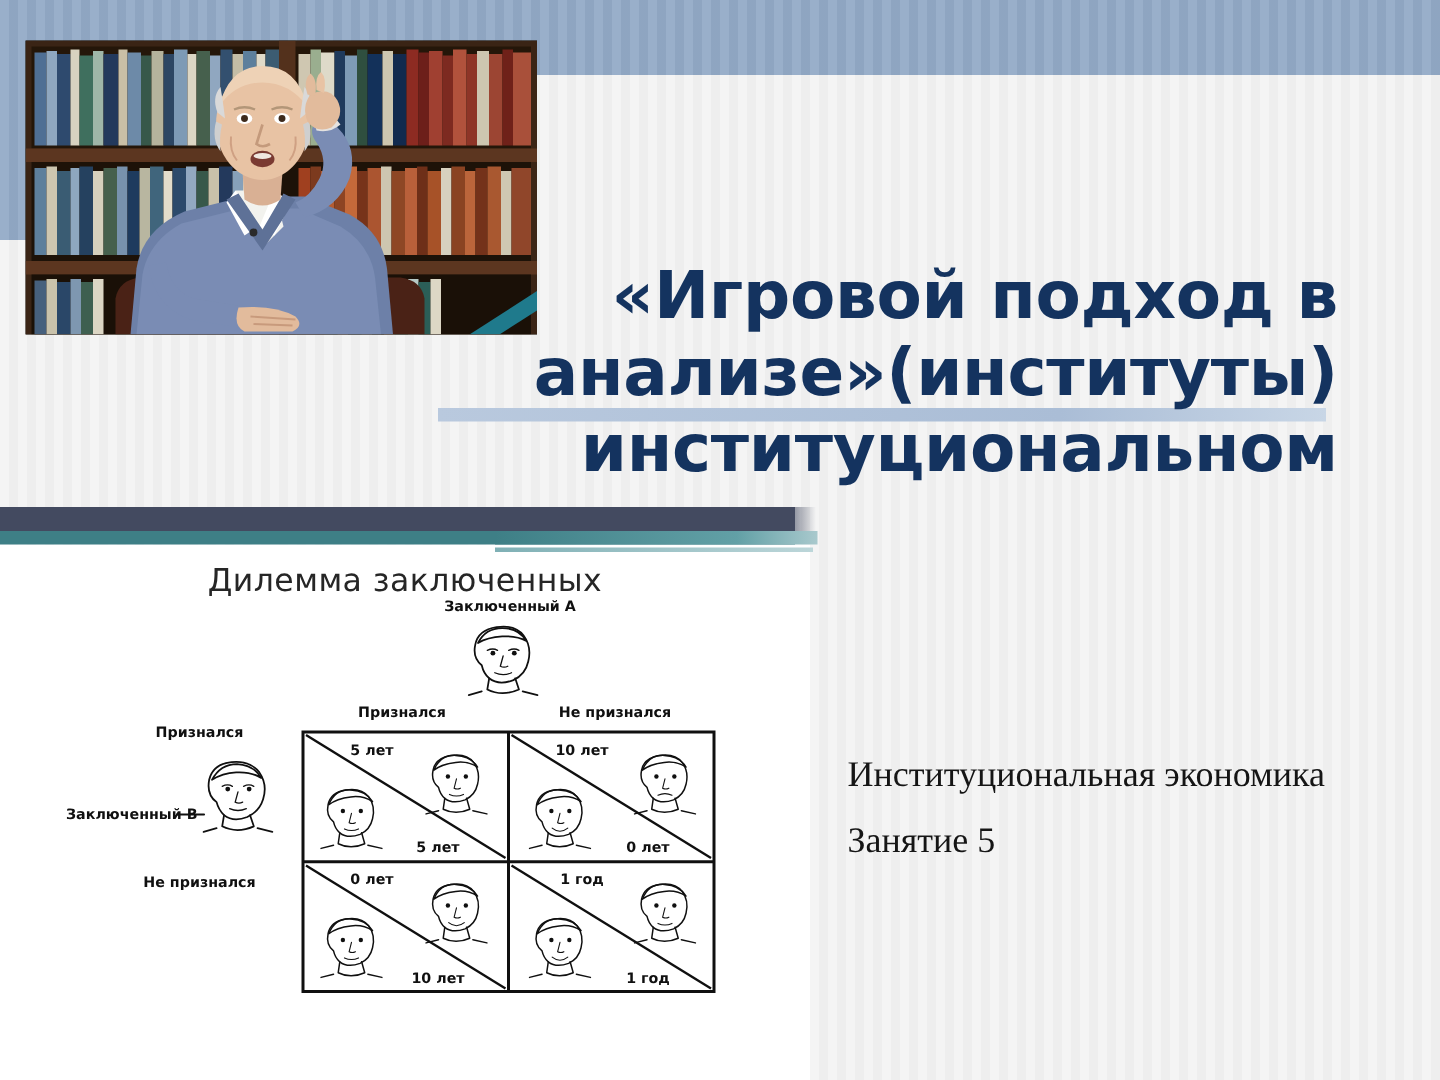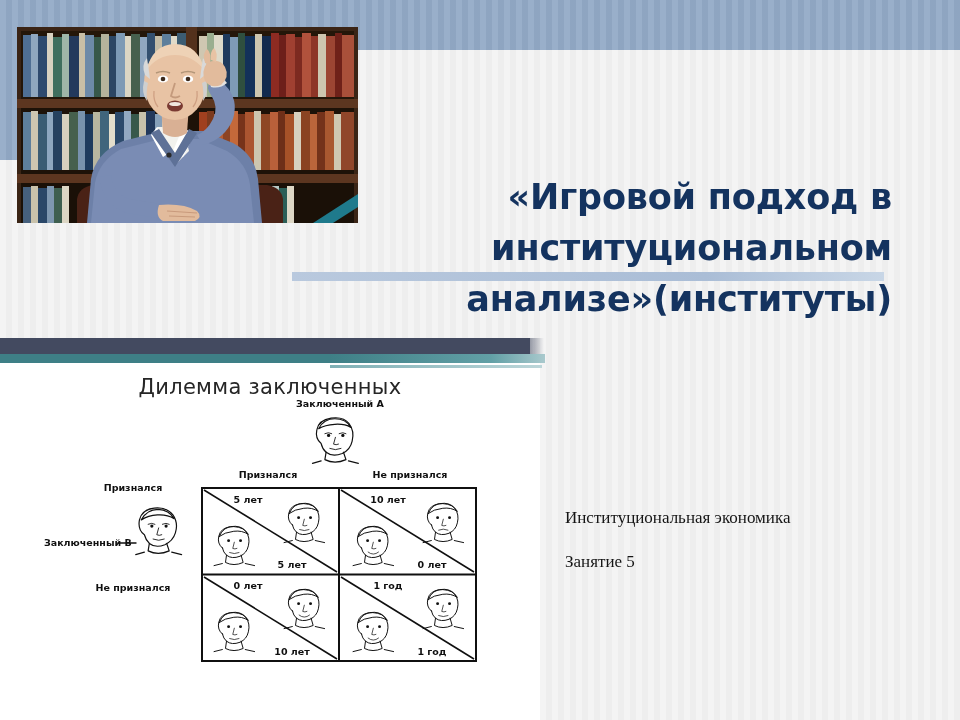--- a/index.html
+++ b/index.html
@@ -62,21 +62,21 @@
   .title-block {
     position: absolute;
     left: 180px; top: 172px;
     width: 712px;
     text-align: right;
     z-index: 6;
   }
   .title-line {
     font-family: "DejaVu Sans", sans-serif;
     font-weight: bold;
-    font-size: 35px;
+    font-size: 44px;
     line-height: 51px;
     color: #14335f;
     letter-spacing: -0.2px;
     white-space: nowrap;
   }
   .title-underbar {
     position: absolute;
     left: 292px; top: 272px;
     width: 592px; height: 9px;
     background: linear-gradient(to right, #b9c9de 0%, #aabdd6 70%, #c8d6e6 100%);
@@ -145,21 +145,21 @@
     width: 540px; height: 310px;
   }
   .diagram svg { display: block; }
 
   
   .body-text {
     position: absolute;
     left: 565px; top: 500px;
     width: 380px;
     font-family: "Liberation Serif", "DejaVu Serif", serif;
-    font-size: 17px;
+    font-size: 24px;
     line-height: 35px;
     color: #151515;
     z-index: 6;
   }
   .body-text p { margin: 0 0 9px 0; }
 </style>
 </head>
 <body>
 
 <div id="slide">
@@ -353,22 +353,22 @@
         <path d="M152 189 L178 190" stroke="#c89a7c" stroke-width="1.2" fill="none"></path>
 
         <circle cx="152" cy="128" r="2.6" fill="#2a2a2a"></circle>
       </g>
     </svg>
   </div>
 
   <div class="title-underbar"></div>
   <div class="title-block">
     <div class="title-line">«Игровой подход в</div>
+    <div class="title-line">анализе»(институты)</div>
     <div class="title-line">институциональном</div>
-    <div class="title-line">анализе»(институты)</div>
   </div>
 
   <div class="bar-dark"></div>
   <div class="bar-dark-fade"></div>
   <div class="bar-teal"></div>
   <div class="bar-teal-long"></div>
   <div class="bar-teal-thin"></div>
 
   <div class="panel">
     <div class="panel-heading">Дилемма заключенных</div>

